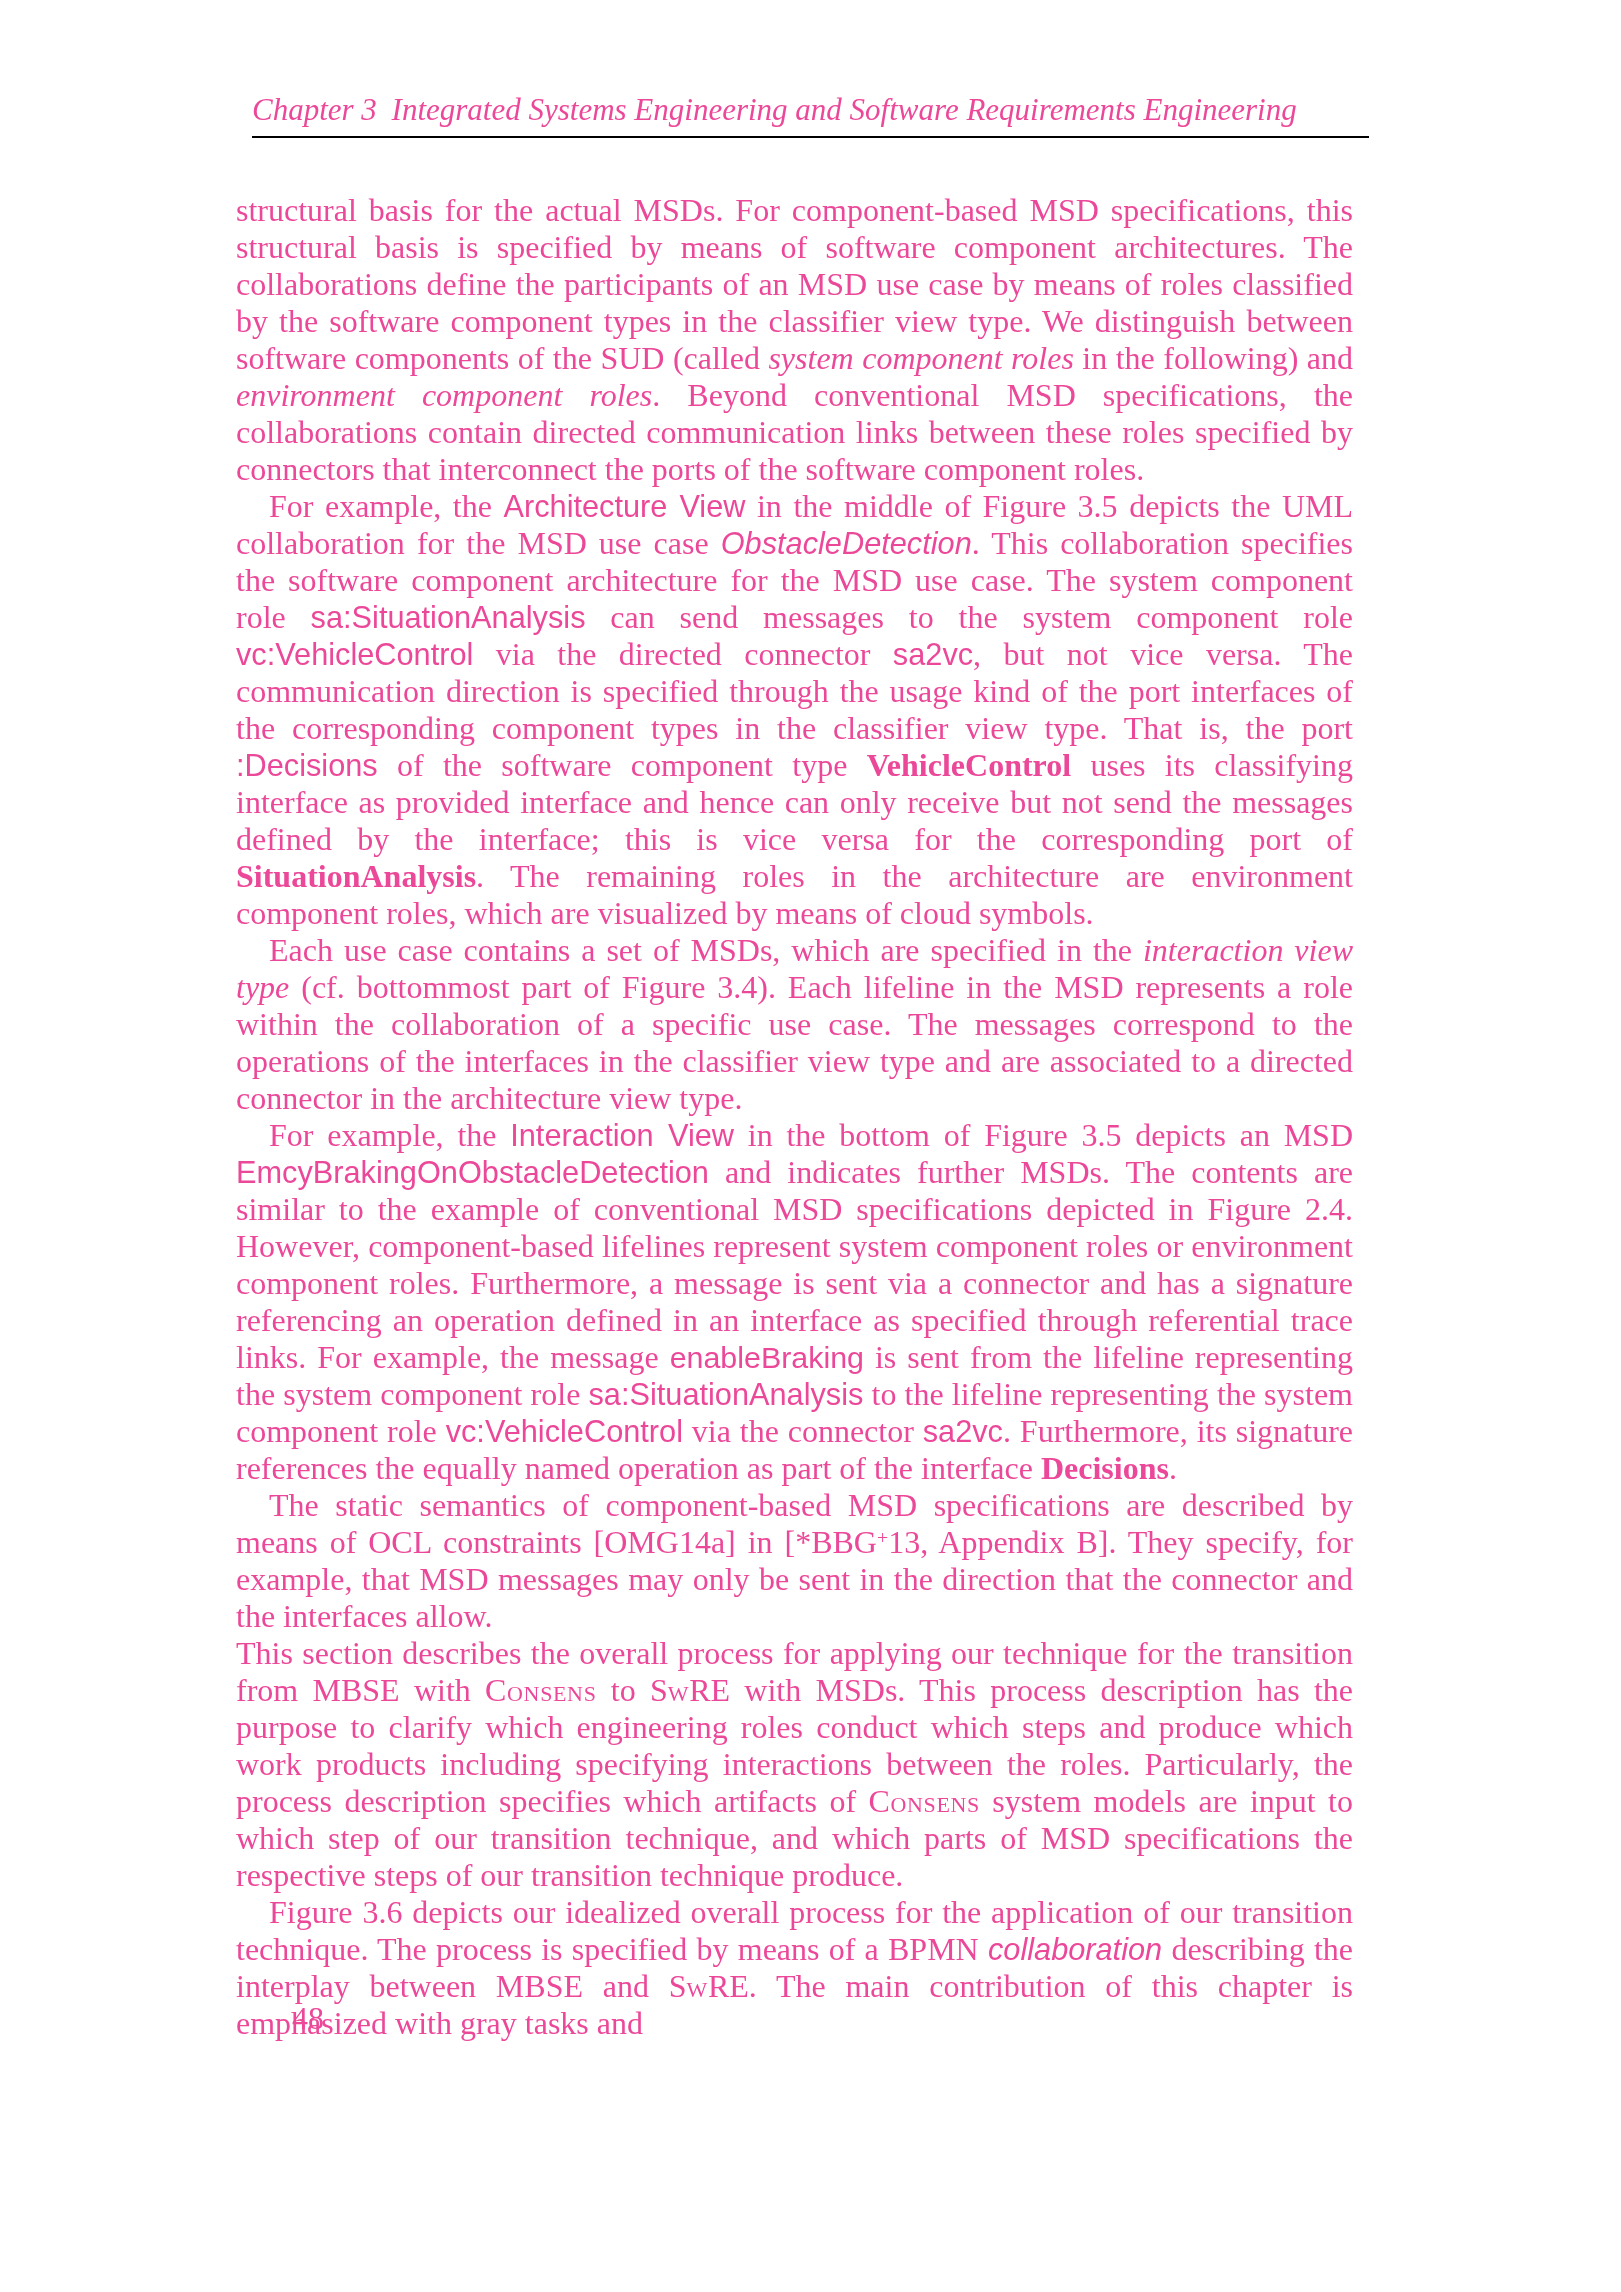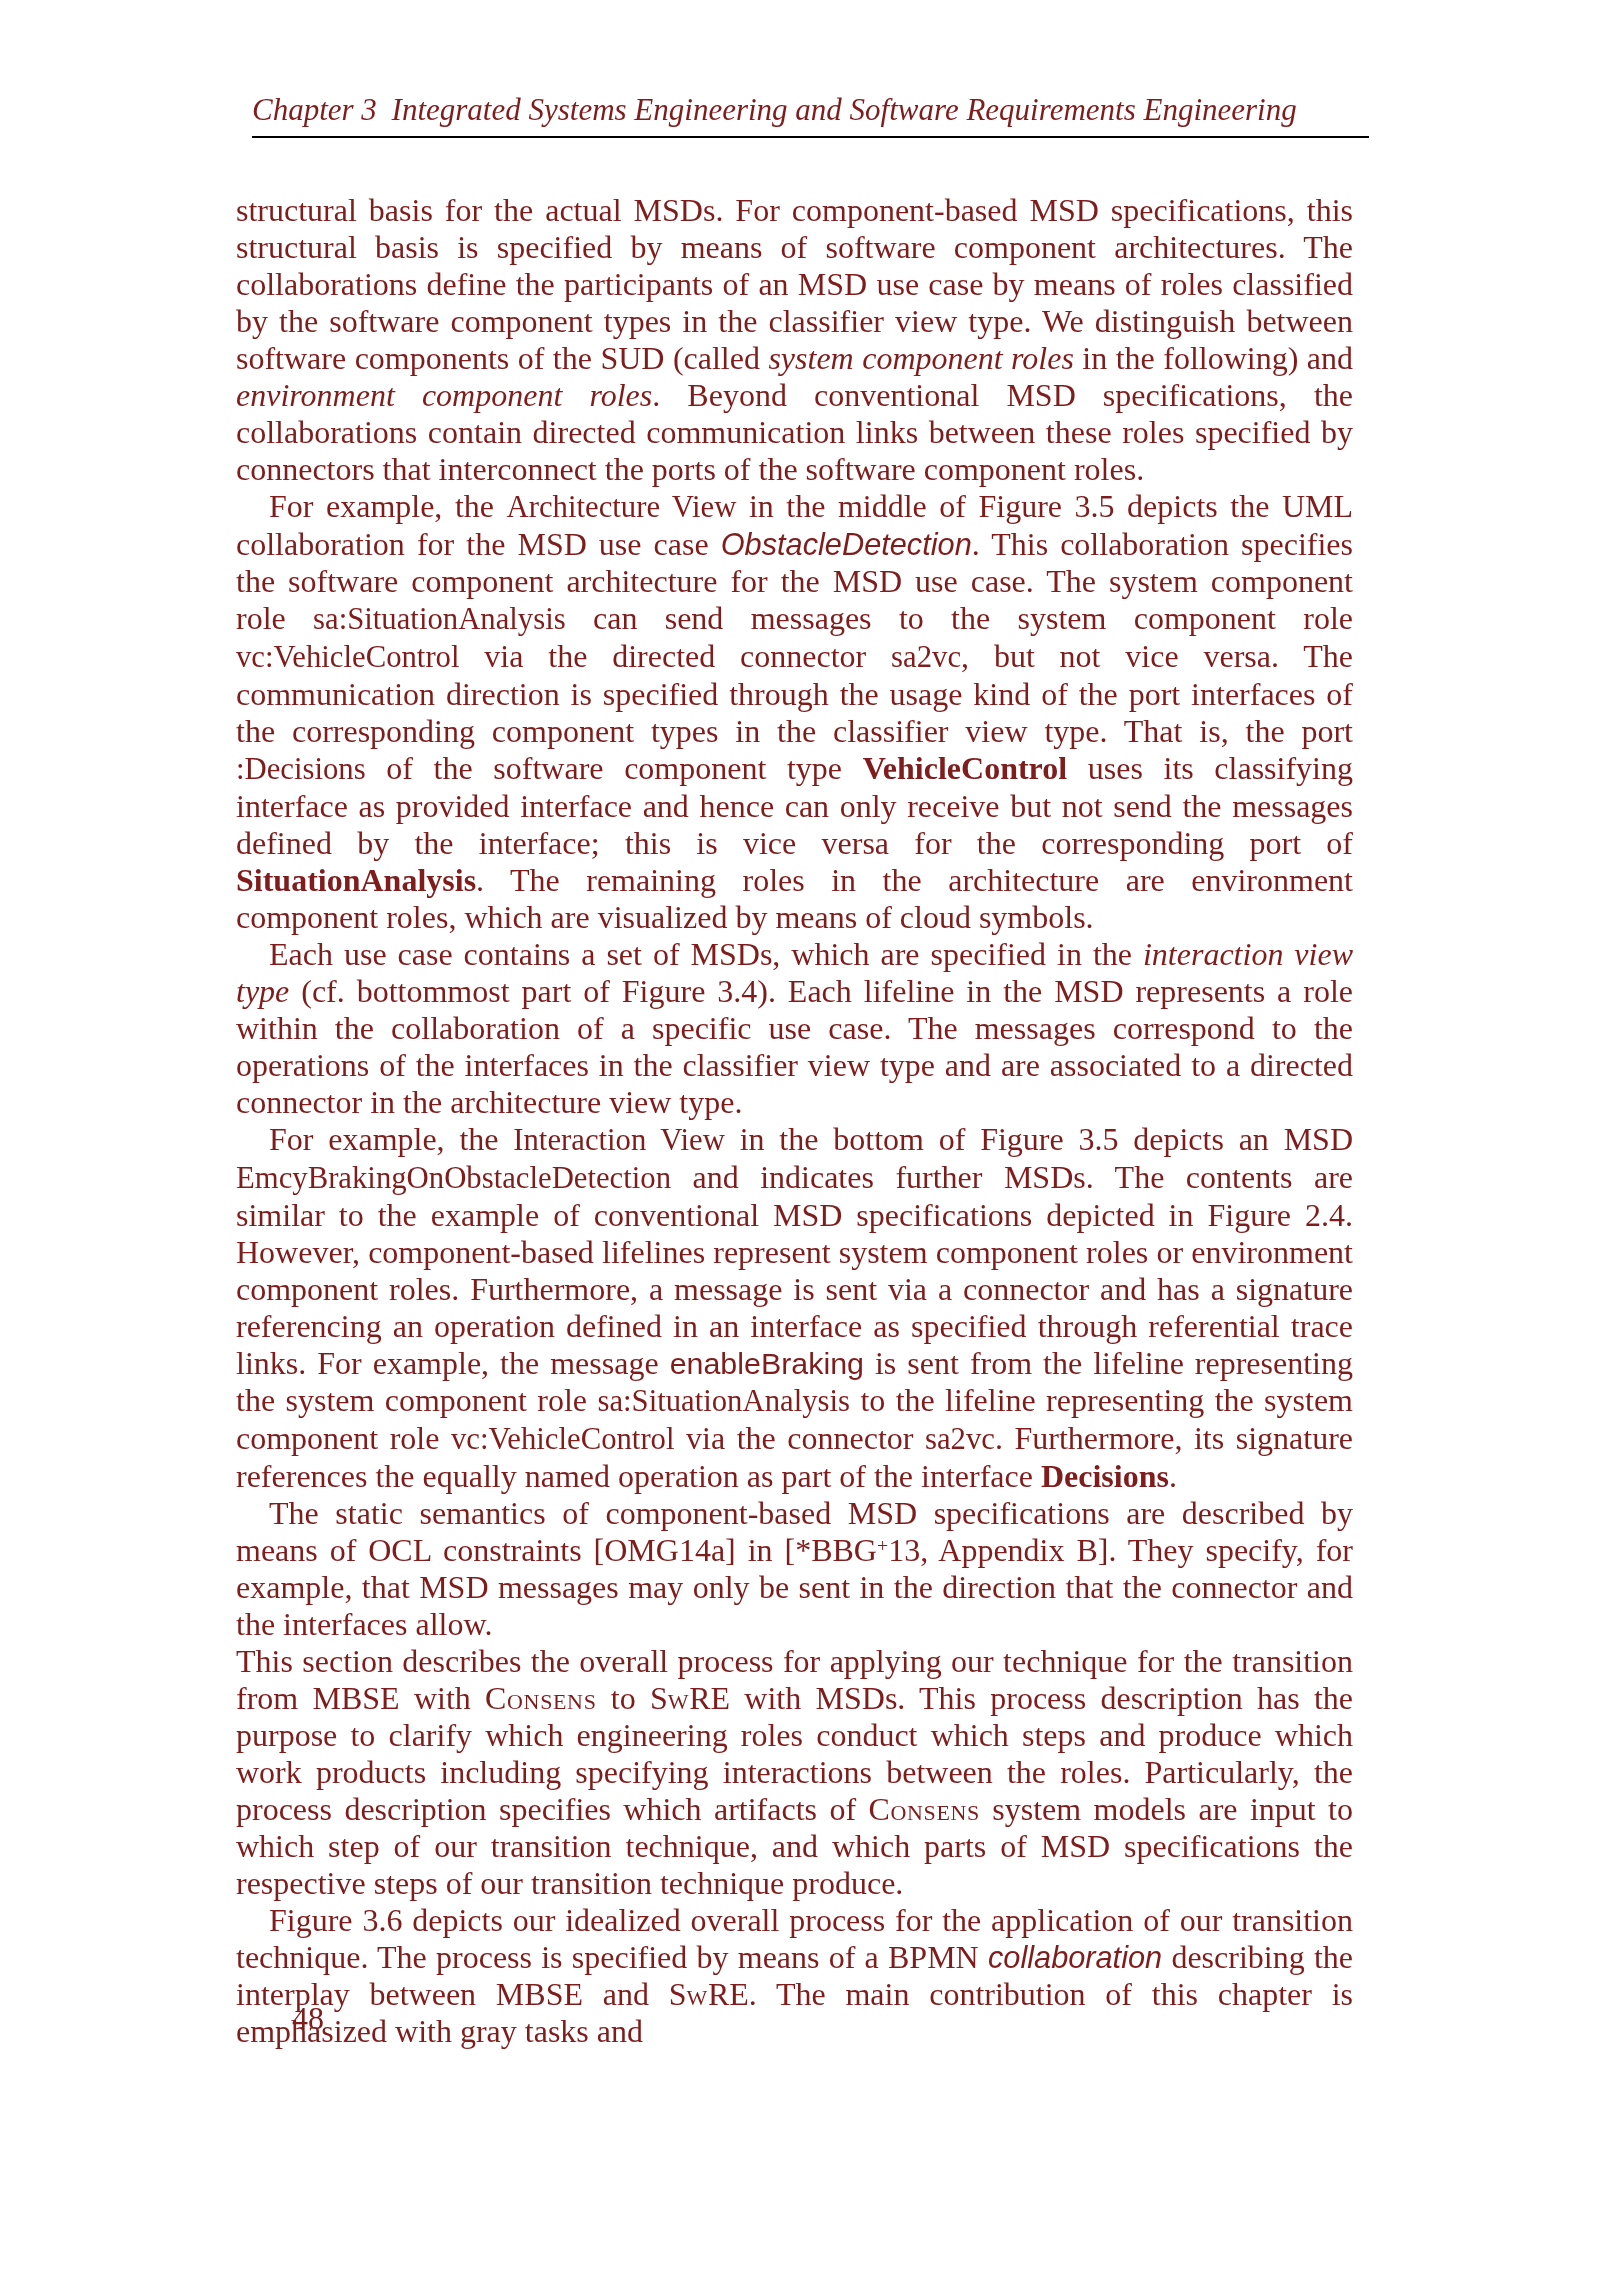--- a/index.html
+++ b/index.html
@@ -6,21 +6,21 @@
     margin: 0;
     padding: 0;
     background: #e8e8e8;
   }
   .page {
     position: relative;
     width: 1621px;
     height: 2293px;
     margin: 0 auto;
     background: #ffffff;
-    color: #7f1d1d;
+    color: #ec4899;
     font-family: "Liberation Serif", serif;
     overflow: hidden;
   }
   
   .page-header {
     position: absolute;
     left: 252px;
     width: 1117px;
     top: 92px;
     font-style: italic;
@@ -42,21 +42,21 @@
   }
   p.para {
     margin: 0;
     text-align: justify;
   }
   p.para.indent { text-indent: 33px; }
   
   .seg-body { }
   .seg-i { font-style: italic; }
   .seg-b { font-weight: bold; margin-top: 8px; }
-  .seg-sans { font-family: Liberation Serif, serif; font-size: 0.96em; }
+  .seg-sans { font-family: Liberation Sans, sans-serif; font-size: 0.96em; }
   .seg-sans-i { font-family: "Liberation Sans", sans-serif; font-style: italic; font-size: 0.96em; }
   .seg-mono { font-family: Liberation Sans, sans-serif; font-size: 0.95em; }
   .seg-sc { font-variant: small-caps; letter-spacing: 0.02em; font-family: Liberation Serif, serif; }
   .seg-sup { font-size: 0.62em; vertical-align: 0.45em; line-height: 0; }
   
   .section-heading {
     font-family: "Liberation Sans", sans-serif;
     font-weight: bold;
     font-size: 42px;
     line-height: 47px;

